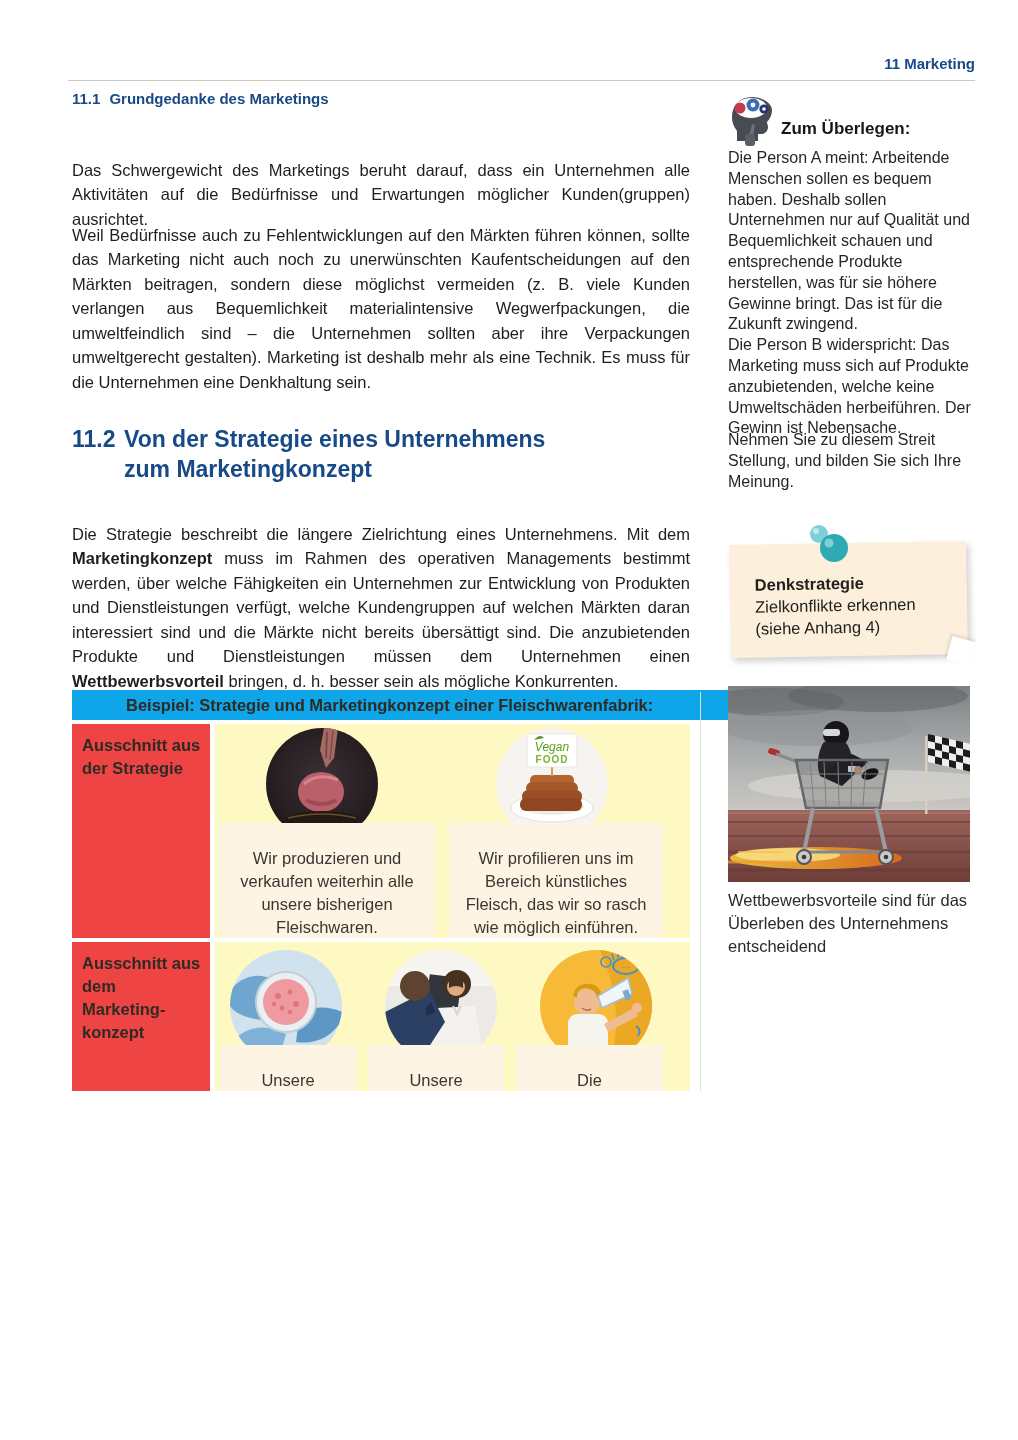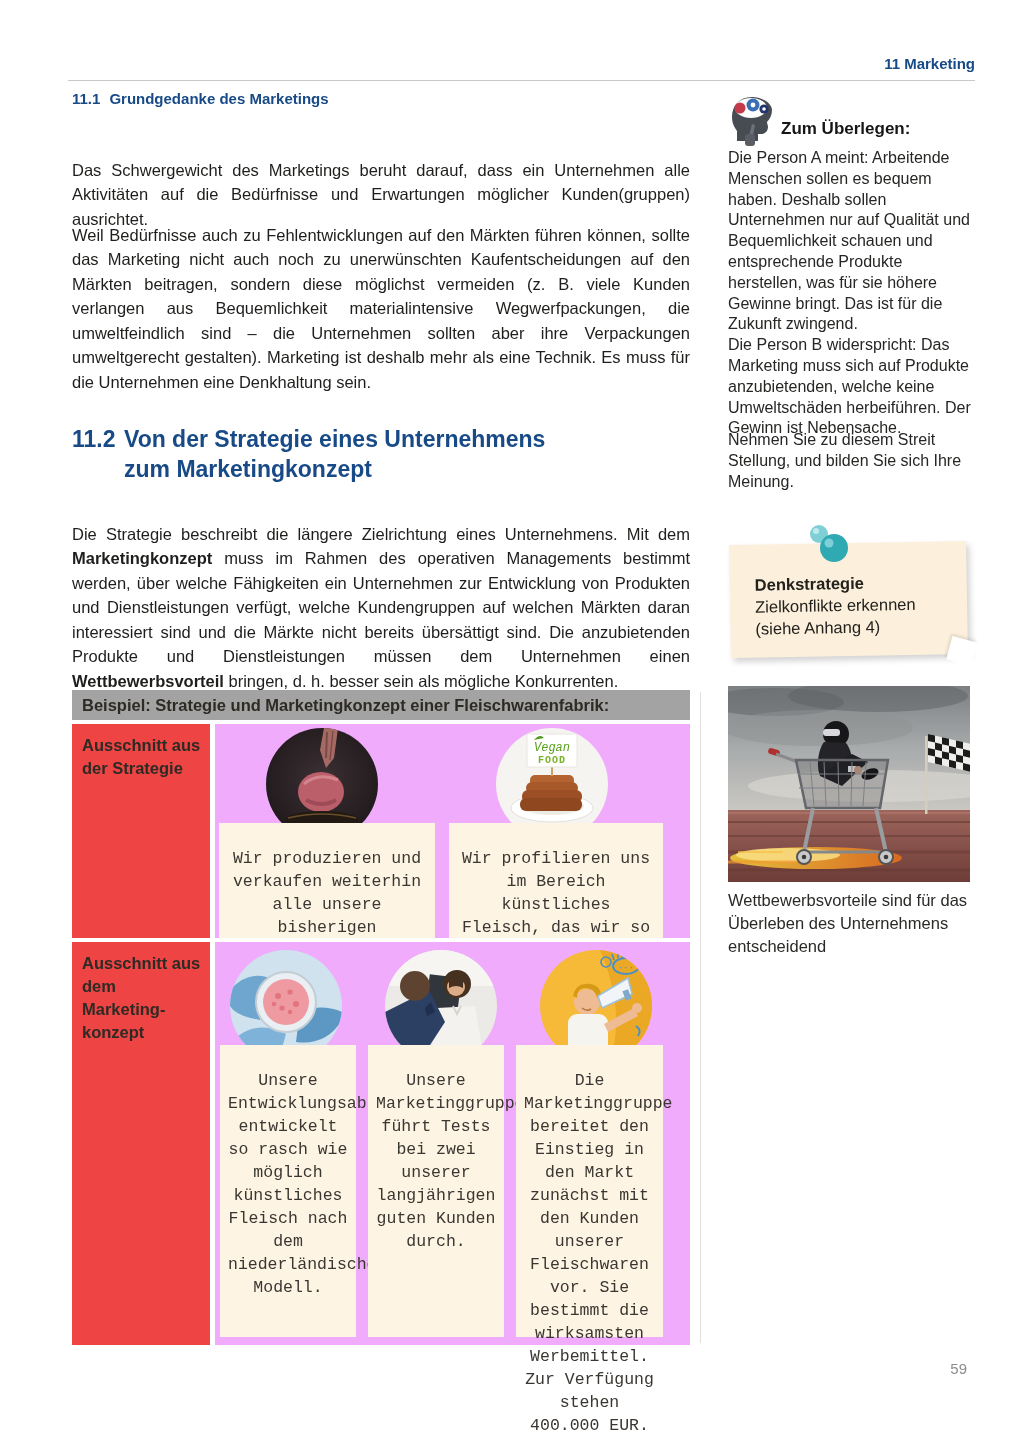--- a/index.html
+++ b/index.html
@@ -1,42 +1,42 @@
 <!DOCTYPE html>
 <html lang="de"><head>
 <meta charset="utf-8">
 <style>
   html,body{margin:0;padding:0;background:#ffffff;}
-  .page{position:relative;width:1018px;height:1440px;background:#fff;overflow:hidden;
+  .page{position:relative;width:1018px;height:1091px;background:#fff;overflow:hidden;
         font-family:"Liberation Sans","DejaVu Sans",sans-serif;color:#1e1e1c;}
   .abs{position:absolute;}
 
   
   .top-rule{left:68px;top:80px;width:907px;height:1px;background:#c9c9c9;}
   .chapter{top:55px;right:43px;font-size:15px;font-weight:700;color:#174a86;}
 
   
   .h1{left:72px;top:90px;font-size:15px;font-weight:700;color:#174a86;}
   .h1 .num{margin-right:9px;}
   .h2{left:72px;top:424px;font-size:23px;font-weight:700;color:#174a86;line-height:30px;display:flex;}
   .h2 .num{width:52px;flex:none;}
   .body{width:618px;font-size:16.5px;line-height:24.5px;text-align:justify;color:#1e1e1c;}
   .p1{left:72px;top:141px;}
   .p2{left:72px;top:206px;}
   .p3{left:72px;top:505px;}
   .body b{font-weight:700;}
 
   
   .example{left:72px;top:690px;width:618px;height:655px;}
-  .ex-strip{position:absolute;left:0;top:0;width:618px;height:30px;background:#a3a3a3;}
+  .ex-strip{position:absolute;left:0;top:0;width:618px;height:30px;background:#0ea5e9;padding-left:44px;}
   .ex-strip span{display:block;padding-left:10px;line-height:31px;font-size:16.5px;font-weight:700;color:#2e2a24;}
   .ex-label{position:absolute;background:#ef4444;font-size:16.5px;font-weight:700;color:#2e2a24;line-height:23px;padding:10px 8px 0 10px;box-sizing:border-box;}
   .ex-label.r1{left:0;top:34px;width:138px;height:214px;}
   .ex-label.r2{left:0;top:252px;width:138px;height:403px;}
-  .ex-cell{position:absolute;background:#f0abfc;font-family:Liberation Mono, monospace;}
+  .ex-cell{position:absolute;background:#fef9c3;}
   .ex-cell.r1{left:143px;top:34px;width:475px;height:214px;}
   .ex-cell.r2{left:143px;top:252px;width:475px;height:403px;}
   .circ{position:absolute;width:112px;height:112px;border-radius:50%;overflow:hidden;}
   .circ svg{display:block;width:112px;height:112px;}
   .tb{position:absolute;background:#fdf4e3;box-sizing:border-box;text-align:center;
       font-size:16.5px;line-height:23px;color:#3a3631;padding:24px 8px 0 8px;}
   .ex-shadow{left:700px;top:692px;width:1px;height:651px;background:#e3e1dd;}
 
   
   .think-icon{left:726px;top:94px;width:50px;height:54px;}

